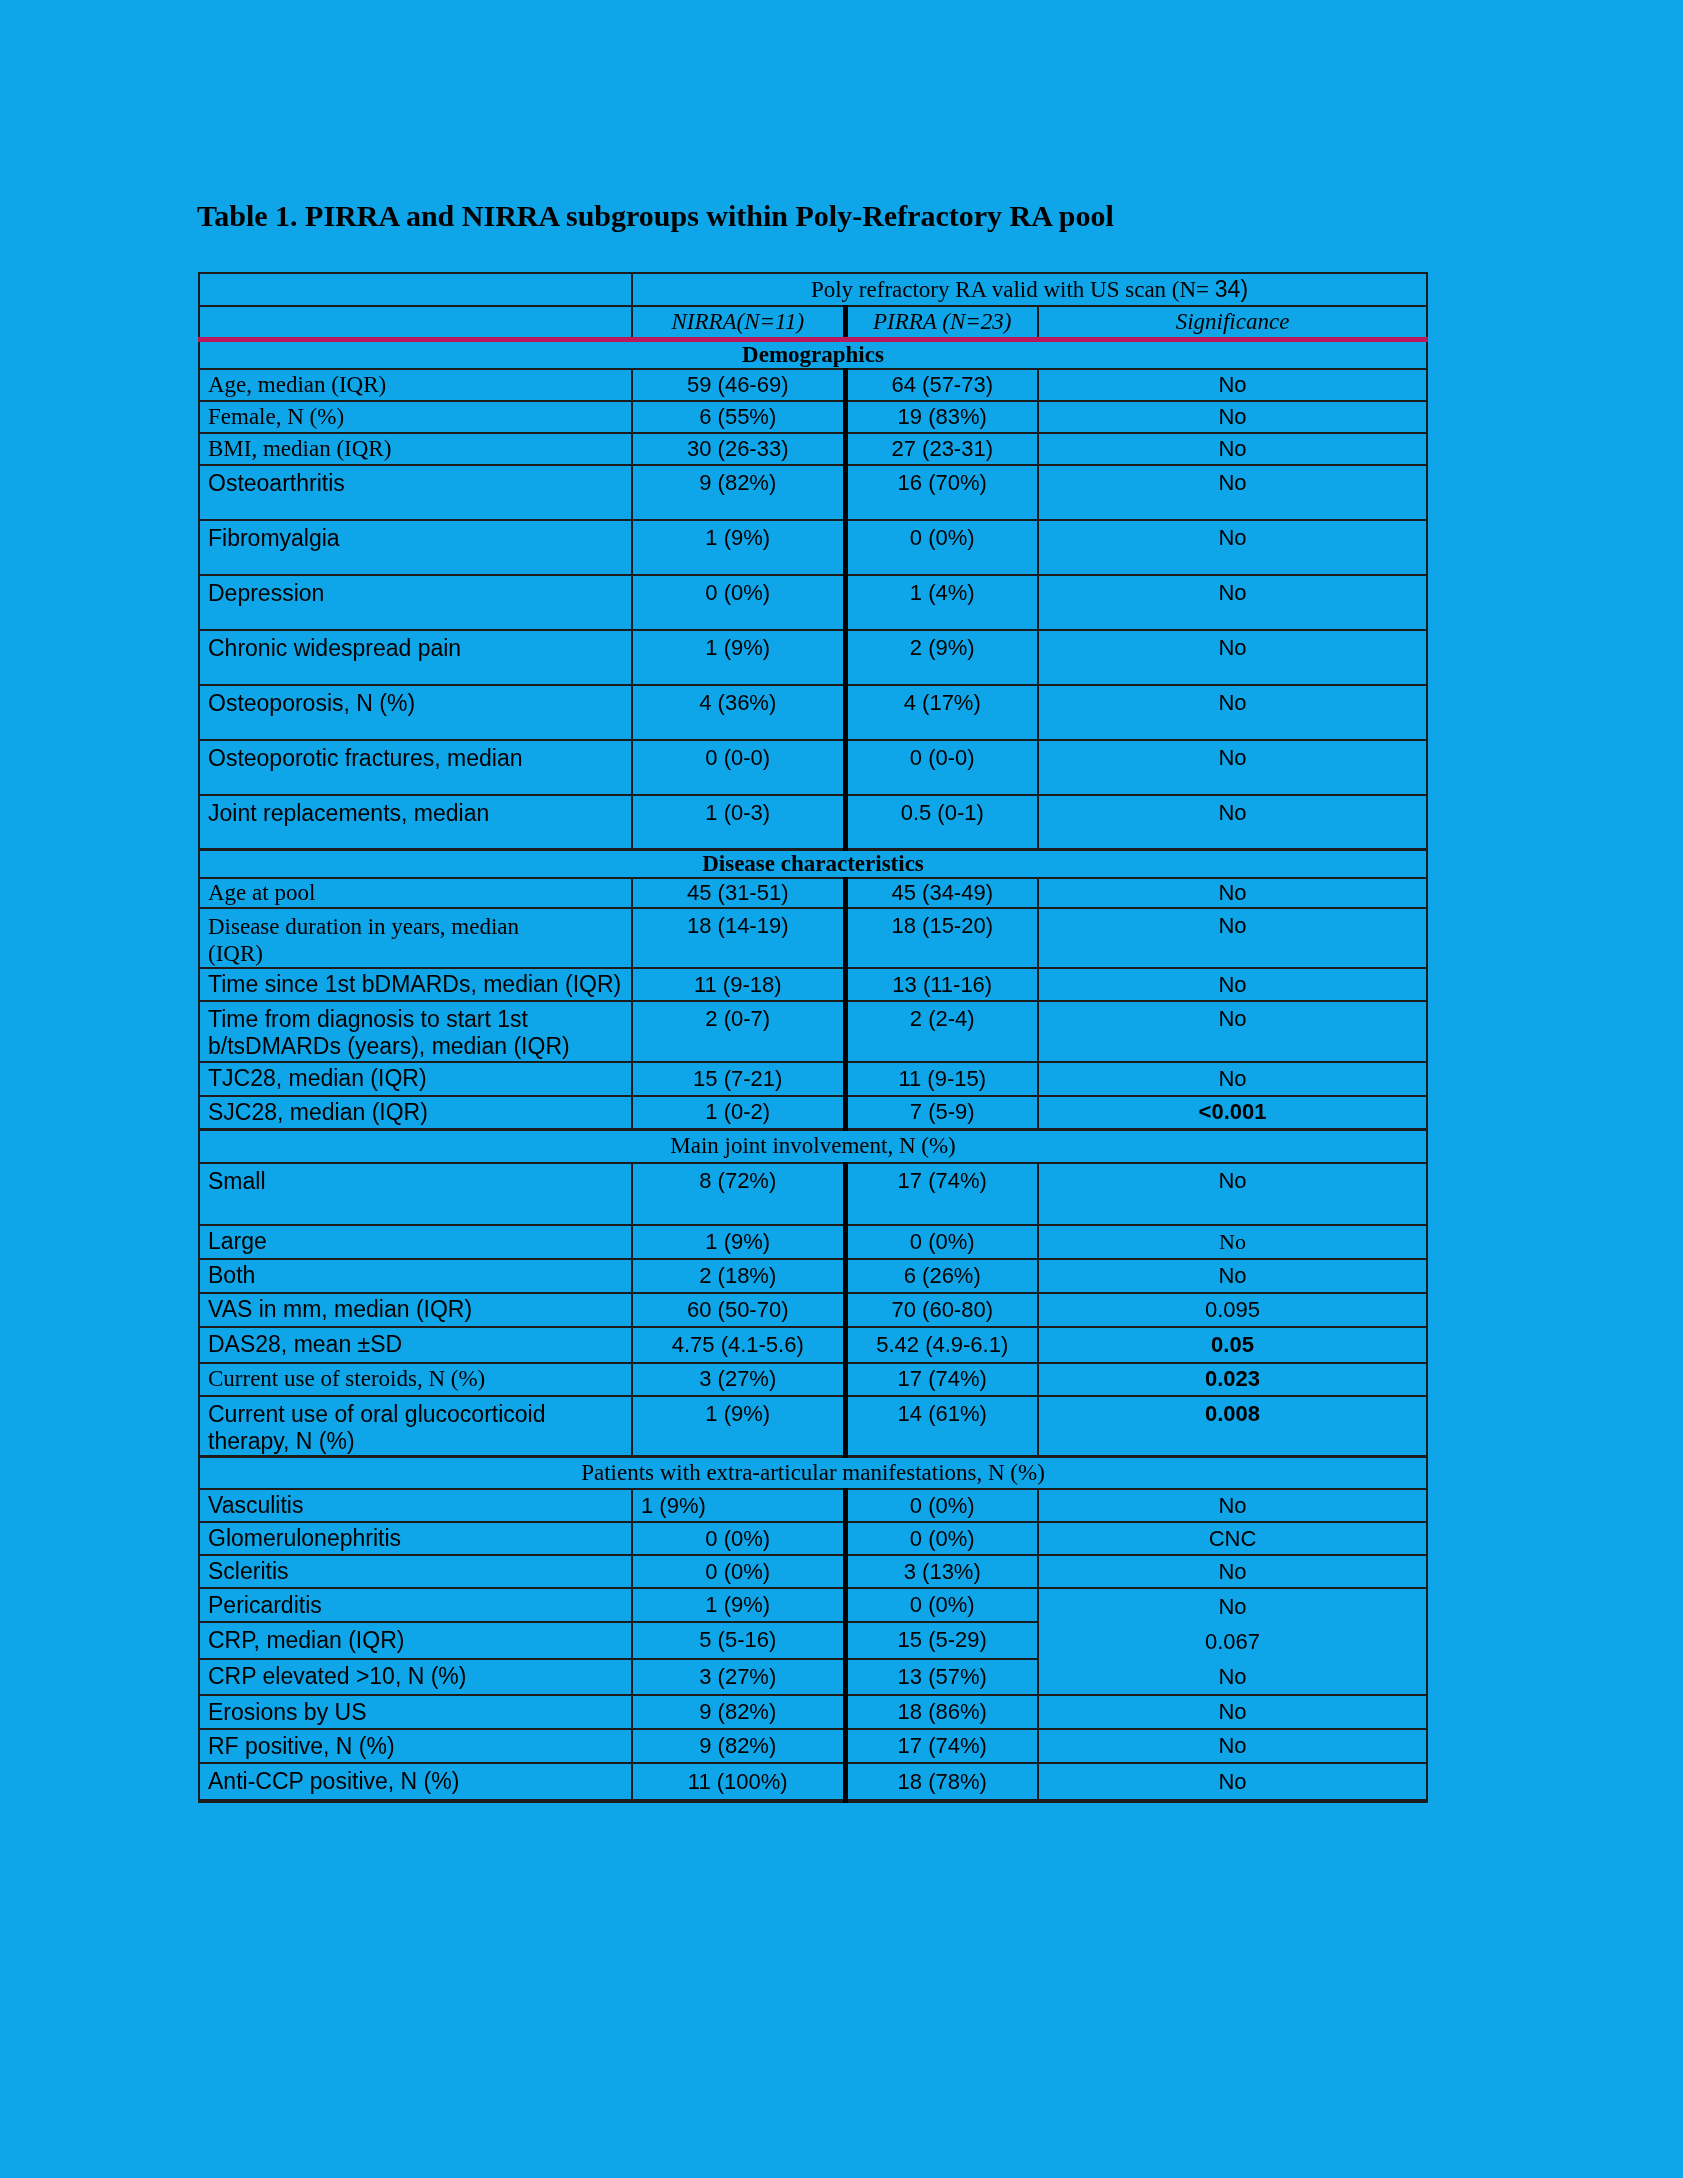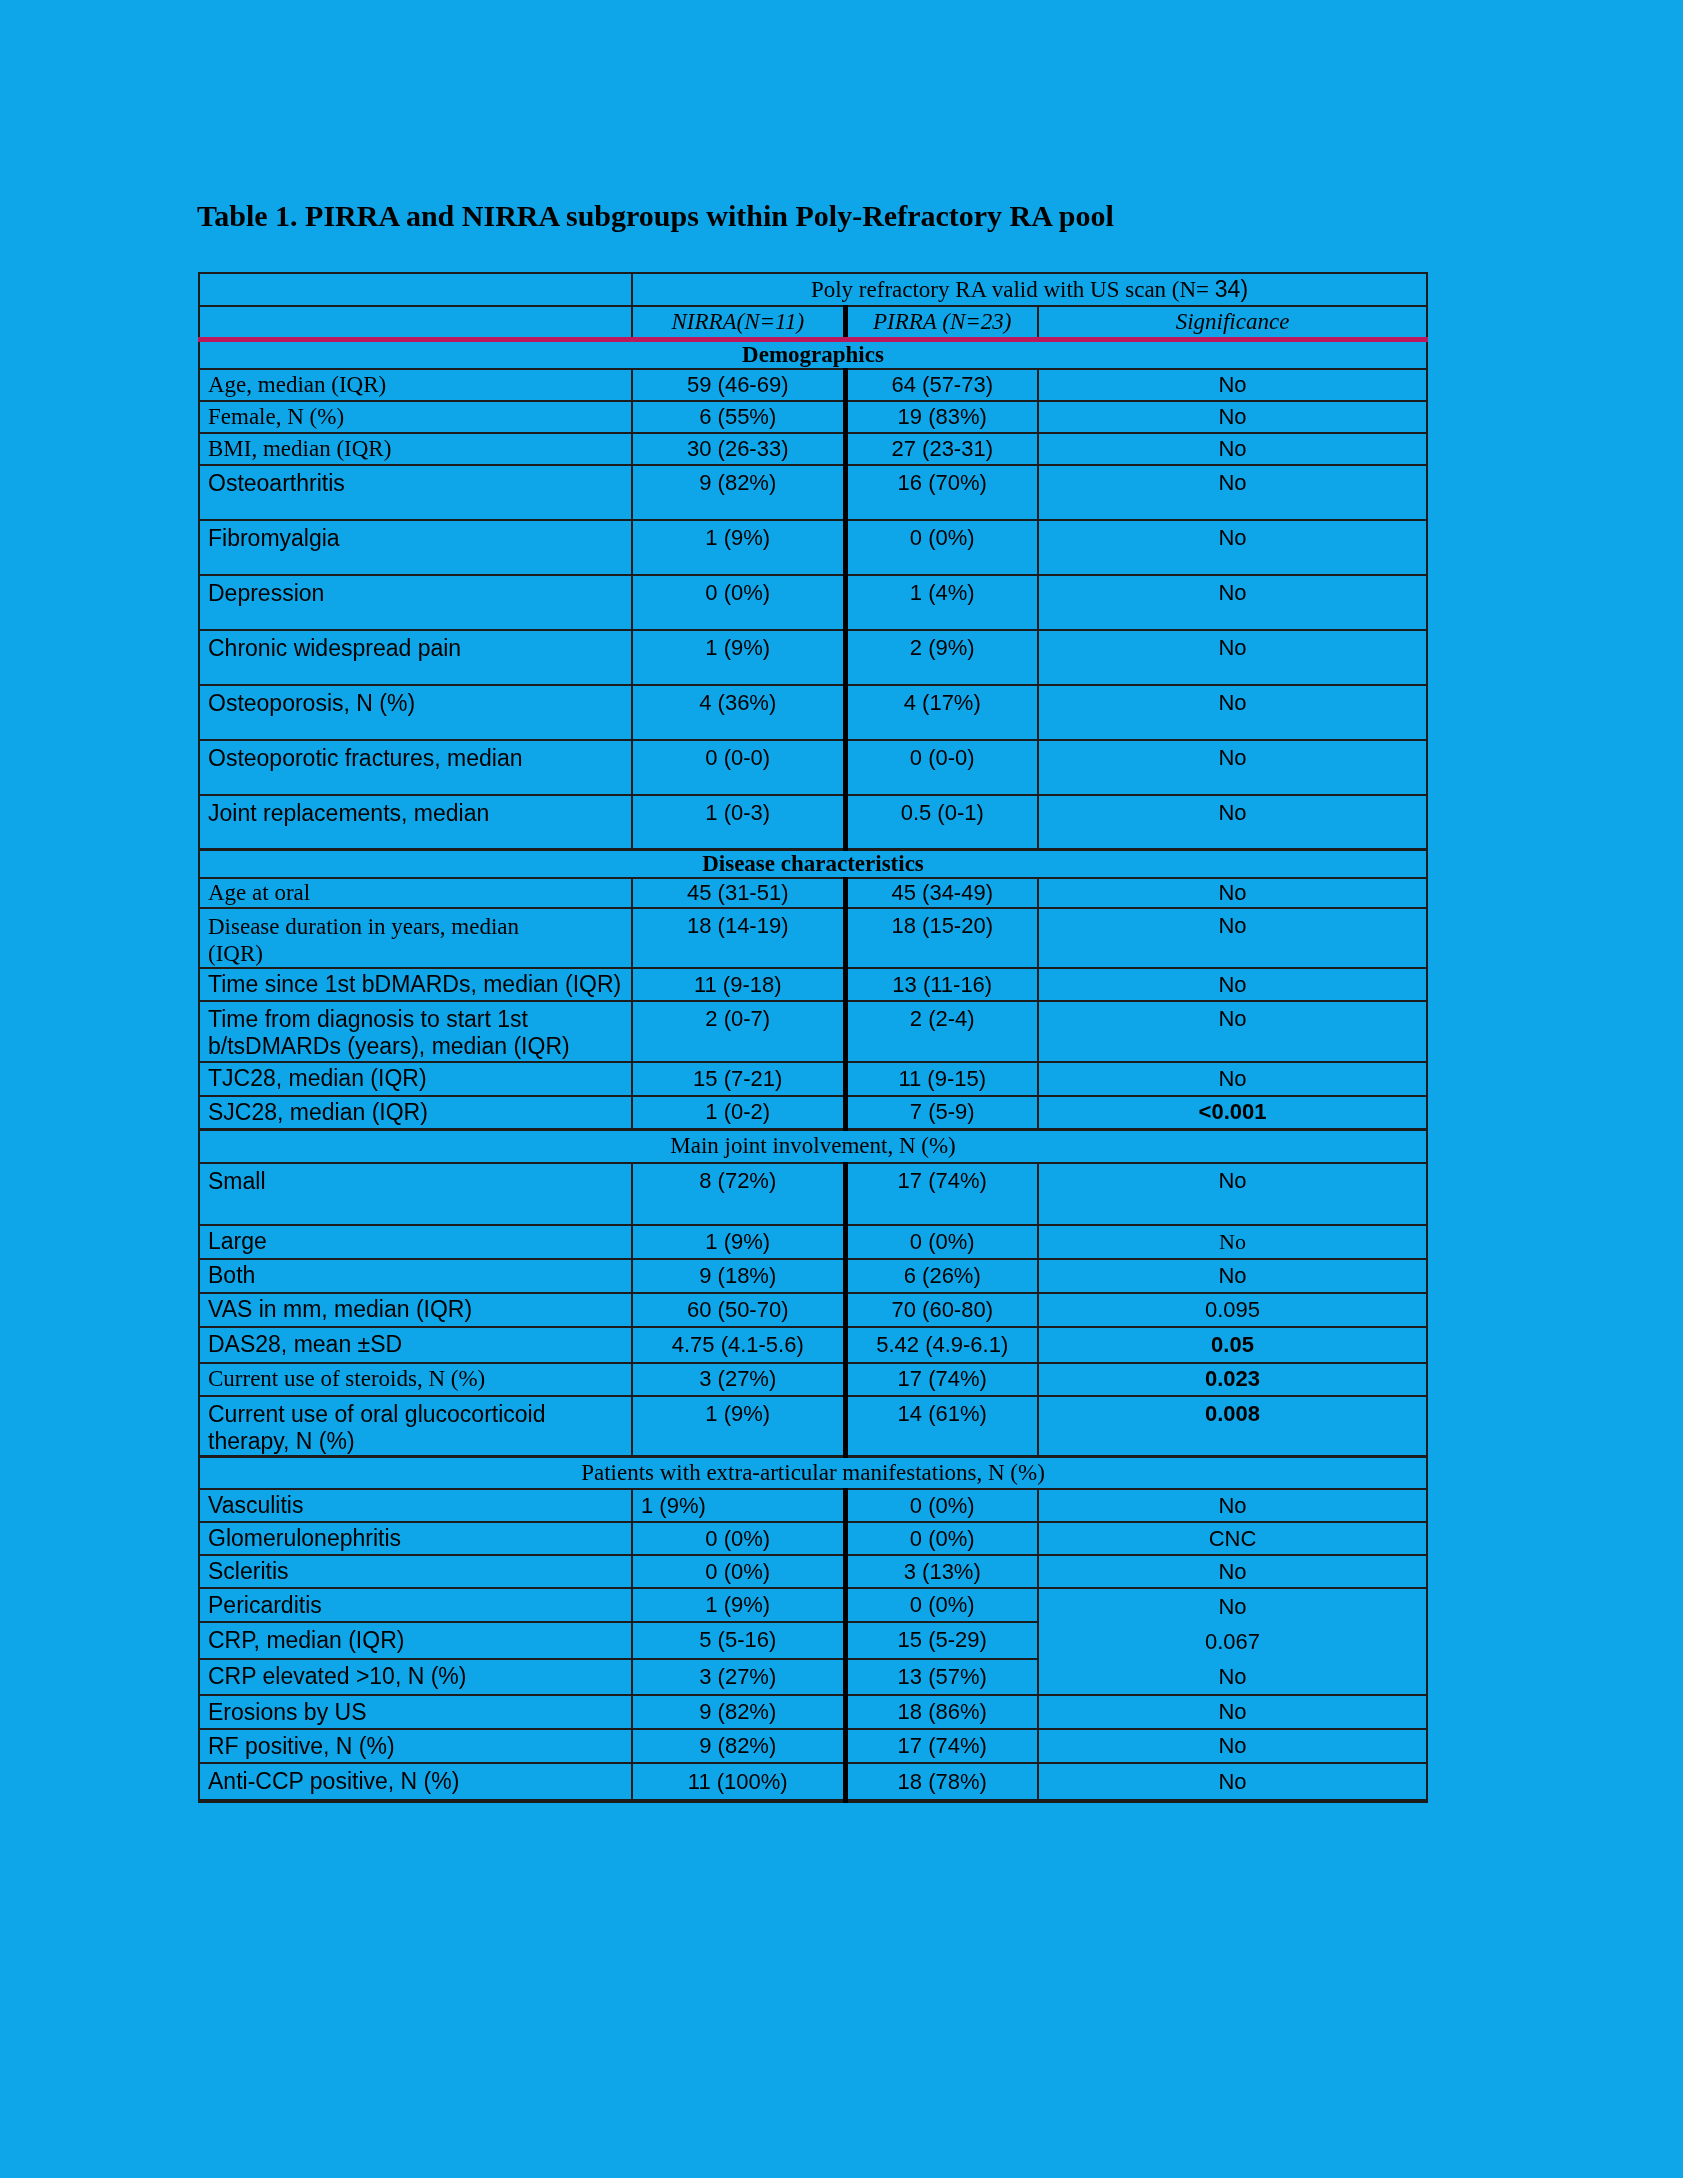--- a/index.html
+++ b/index.html
@@ -151,21 +151,21 @@
       <td class="val">1 (0-3)</td>
       <td class="val tl">0.5 (0-1)</td>
       <td class="sig">No</td>
     </tr>
 
     <tr class="h26">
       <td class="sec secserif" colspan="4">Disease characteristics</td>
     </tr>
 
     <tr class="h30">
-      <td class="lbl serif">Age at oral</td>
+      <td class="lbl serif">Age at pool</td>
       <td class="val">45 (31-51)</td>
       <td class="val tl">45 (34-49)</td>
       <td class="sig">No</td>
     </tr>
     <tr class="h56 vtop">
       <td class="lbl serif">Disease duration in years, median
 (IQR)</td>
       <td class="val">18 (14-19)</td>
       <td class="val tl">18 (15-20)</td>
       <td class="sig">No</td>
@@ -207,21 +207,21 @@
       <td class="sig vbot">No</td>
     </tr>
     <tr class="h34">
       <td class="lbl sans ind1">Large</td>
       <td class="val">1 (9%)</td>
       <td class="val tl">0 (0%)</td>
       <td class="sig sigserif">No</td>
     </tr>
     <tr class="h34">
       <td class="lbl sans ind1">Both</td>
-      <td class="val">9 (18%)</td>
+      <td class="val">2 (18%)</td>
       <td class="val tl">6 (26%)</td>
       <td class="sig">No</td>
     </tr>
     <tr class="h34">
       <td class="lbl sans">VAS in mm, median (IQR)</td>
       <td class="val">60 (50-70)</td>
       <td class="val tl">70 (60-80)</td>
       <td class="sig">0.095</td>
     </tr>
     <tr class="h36">

